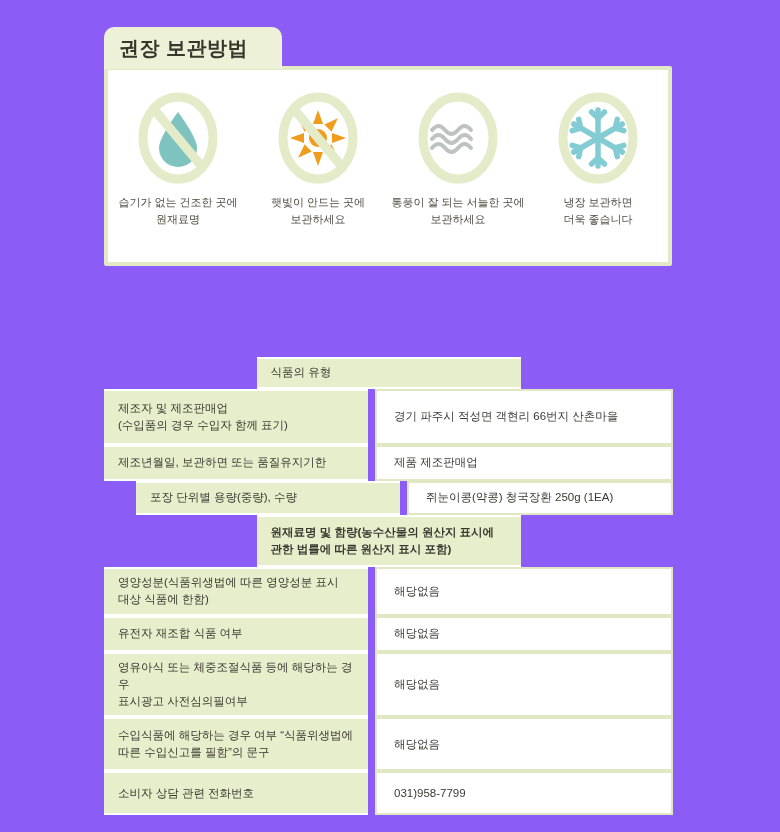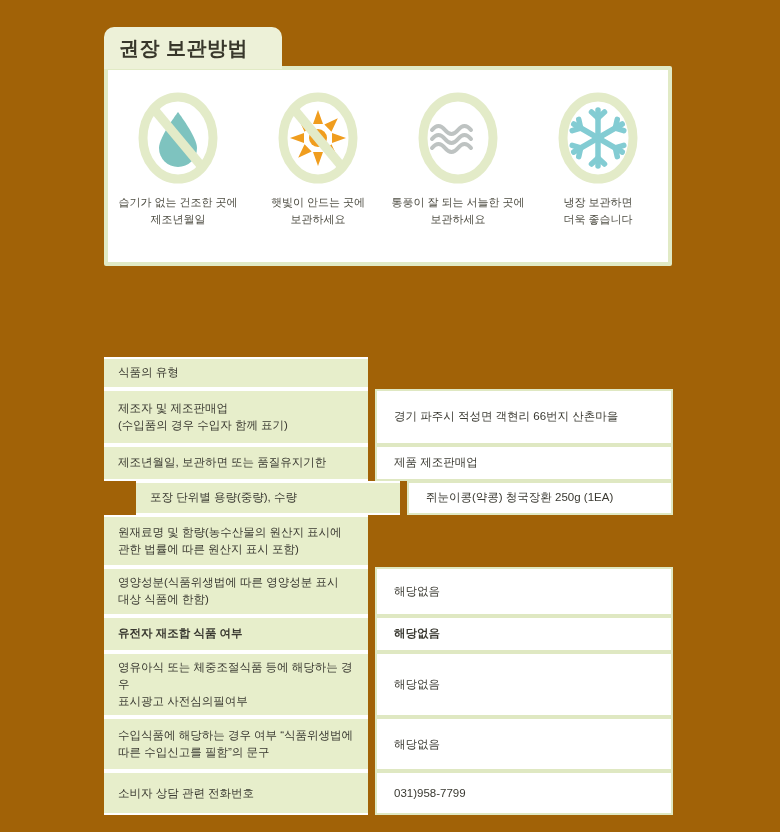--- a/index.html
+++ b/index.html
@@ -1,21 +1,21 @@
 <!DOCTYPE html>
 <html><head>
 <meta charset="utf-8">
 <style>
   html,body{margin:0;padding:0;}
   body{
     width:780px;height:832px;background:#ffffff;
     font-family:"Liberation Sans",sans-serif;color:#3a392e;
     -webkit-font-smoothing:antialiased;
   }
-  .page{position:relative;width:780px;height:832px;overflow:hidden;background:#a16207;}
+  .page{position:relative;width:780px;height:832px;overflow:hidden;background:#8b5cf6;}
 
   
   .storage{position:absolute;left:104px;top:27px;width:568px;}
   .tab{
     display:inline-block;background:#edf1d8;border-radius:10px 10px 0 0;
     padding:8px 34px 7px 15px;position:relative;z-index:2;vertical-align:bottom;
   }
   .tab h1{margin:0;font-size:20px;font-weight:bold;letter-spacing:.5px;color:#38372b;}
   .storage-box{
     box-sizing:border-box;height:200px;margin-top:-3px;
@@ -24,40 +24,40 @@
   }
   .storage-item{flex:1;display:flex;flex-direction:column;align-items:center;min-width:0;}
   .icon-wrap{width:80px;height:92px;}
   .storage-label{
     margin-top:10px;font-size:11px;line-height:1.55;text-align:center;
     white-space:pre;color:#4c4b41;
   }
 
   
   .info-table{position:absolute;left:104px;top:357px;width:569px;}
-  .row{display:flex;align-items:stretch;}
+  .row{display:flex;align-items:stretch;justify-content:center;}
   .cell-label{
     flex:0 0 264px;box-sizing:border-box;background:#e7eecb;
     border-top:2.5px solid #fff;border-bottom:2.5px solid #fff;
     padding:5px 12px 5px 14px;display:flex;align-items:center;
     font-size:11.5px;line-height:1.5;white-space:pre-line;color:#393830;
   }
   .cell-value{
     flex:1;margin-left:7px;box-sizing:border-box;background:#fff;
     border:2px solid #dfe8c2;
     padding:5px 12px 5px 17px;display:flex;align-items:center;
     font-size:11.5px;line-height:1.5;white-space:pre-line;color:#393830;
   }
   .row:nth-child(1){min-height:32px;}
   .row:nth-child(2){min-height:56px;}
   .row:nth-child(3){min-height:36px;}
   .row:nth-child(4){min-height:34px;padding-left:32px;}
-  .row:nth-child(5){min-height:52px;}
+  .row:nth-child(5){min-height:52px;font-weight:bold;}
   .row:nth-child(6){min-height:40px;}
-  .row:nth-child(7){min-height:36px;font-weight:bold;}
+  .row:nth-child(7){min-height:36px;}
   .row:nth-child(8){min-height:50px;}
   .row:nth-child(9){min-height:54px;}
   .row:nth-child(10){min-height:44px;}
 </style>
 </head>
 <body>
 
 <div class="page">
 
   <section class="storage">
@@ -69,21 +69,21 @@
 
       <div class="storage-item">
         <div class="icon-wrap">
           <svg width="80" height="92" viewBox="0 0 80 92" xmlns="http://www.w3.org/2000/svg">
             <path d="M40 20 C40 20 21 45 21 56 A19 19 0 0 0 59 56 C59 45 40 20 40 20 Z" fill="#7ec3bf"></path>
             <ellipse cx="40" cy="46" rx="35" ry="41" fill="none" stroke="#e3ebc8" stroke-width="9"></ellipse>
             <line x1="15" y1="16" x2="65" y2="76" stroke="#e3ebc8" stroke-width="9"></line>
           </svg>
         </div>
         <div class="storage-label">습기가 없는 건조한 곳에
-제조년월일</div>
+원재료명</div>
       </div>
 
       <div class="storage-item">
         <div class="icon-wrap">
           <svg width="80" height="92" viewBox="0 0 80 92" xmlns="http://www.w3.org/2000/svg">
             <g fill="#f09d1e">
               <circle cx="40" cy="46" r="9"></circle>
               <polygon points="40,18 35,32 45,32" transform="rotate(0 40 46)"></polygon>
               <polygon points="40,18 35,32 45,32" transform="rotate(45 40 46)"></polygon>
               <polygon points="40,18 35,32 45,32" transform="rotate(90 40 46)"></polygon>

